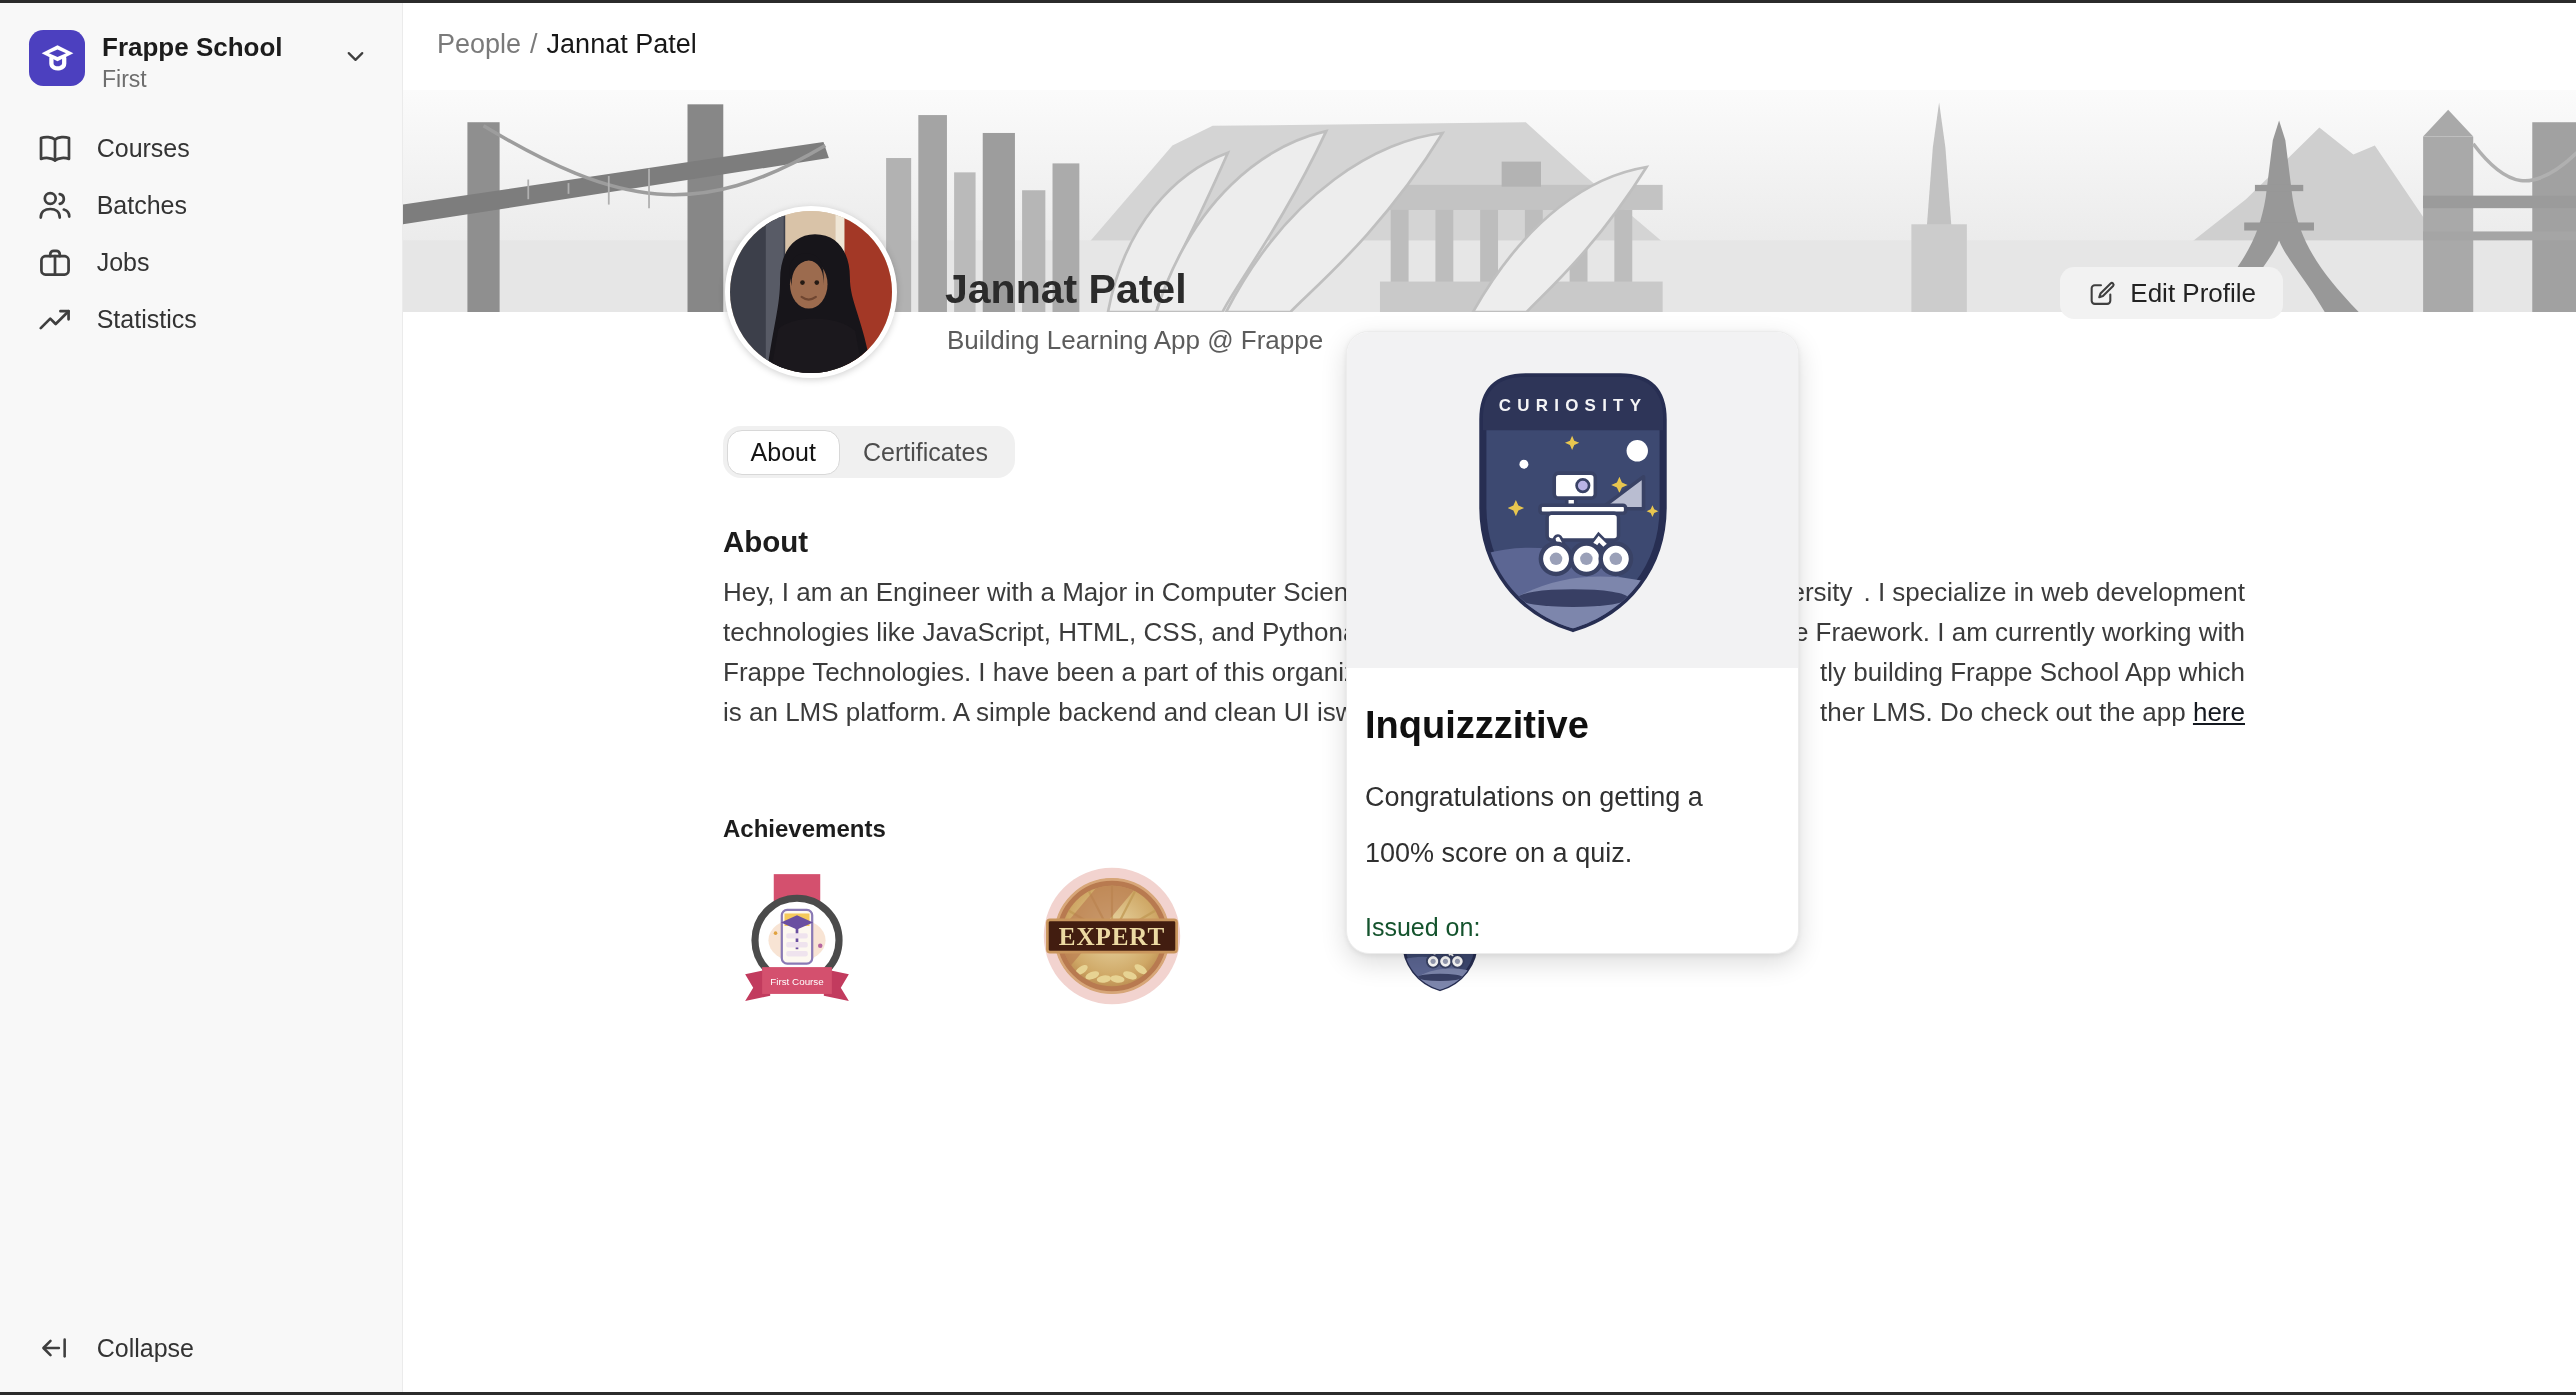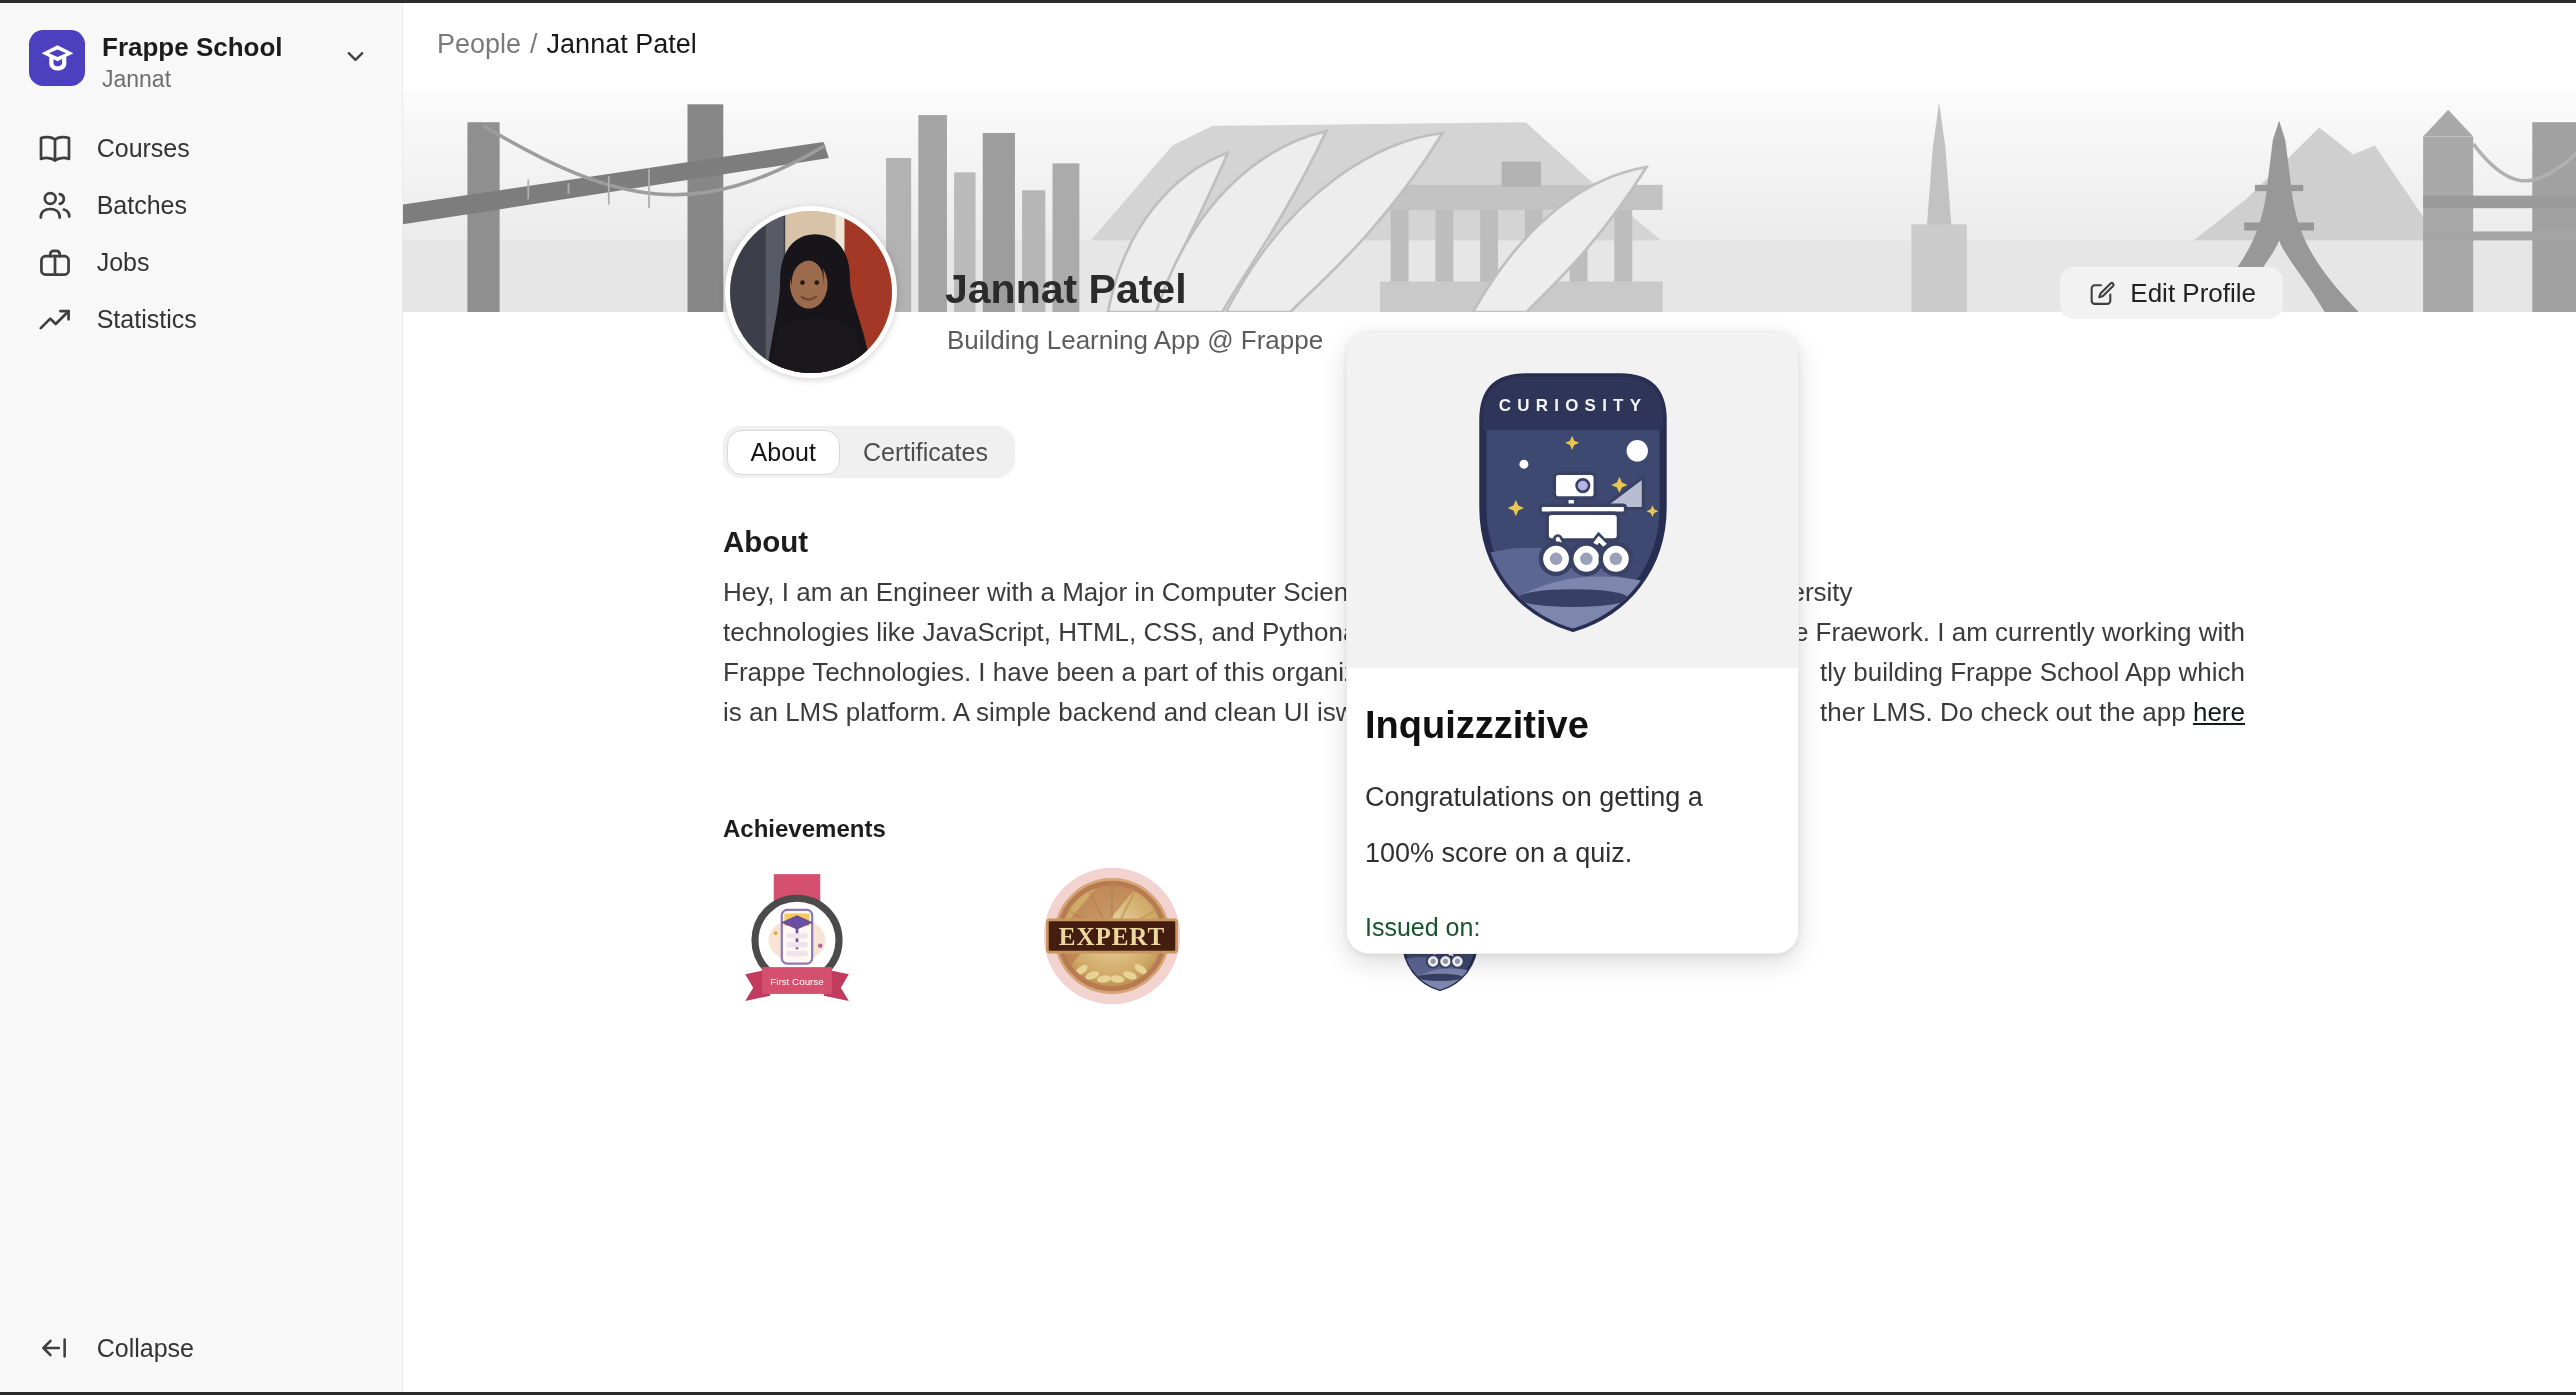--- a/index.html
+++ b/index.html
@@ -148,21 +148,21 @@
   <aside class="sidebar">
     <div class="sidebar-header">
       <div class="app-logo">
         <svg width="39" height="39" viewBox="0 0 64 64">
           <path d="M22,33 v9 c0,6 7,9 14,7.5 c5-1.2 7-4 7-7.5 v-9" fill="none" stroke="#ffffff" stroke-width="7" stroke-linecap="round"></path>
           <polygon points="32,12 58,25 32,38 6,25" fill="#ffffff"></polygon>
           <polygon points="32,19 46,25 32,31 18,25" fill="#4c40bf"></polygon>
         </svg>
       </div>
       <div class="app-title">Frappe School</div>
-      <div class="app-subtitle">Jannat</div>
+      <div class="app-subtitle">First</div>
       <svg class="org-chevron" width="27" height="27" viewBox="0 0 24 24">
         <path d="M6 9 L12 15 L18 9" class="icon-stroke" stroke-width="2.4"></path>
       </svg>
     </div>
 
     <nav class="nav">
       <div class="nav-item">
         <span class="nav-icon">
           <svg width="38" height="38" viewBox="0 0 28 28">
               <path class="icon-stroke" d="M14 7c-2.6-2.1-7.2-2.2-10.3-1.1v15.4c3.1-1.1 7.7-1 10.3 1.1 2.6-2.1 7.2-2.2 10.3-1.1V5.9C21.2 4.8 16.6 4.9 14 7z"></path>
@@ -329,20 +329,21 @@
         <span>Certificates</span>
       </div>
     </div>
 
     <h2 class="about-heading">About</h2>
 
     <div class="about-paragraph">
       <div class="p-line">
         <span class="p-left">Hey, I am an Engineer with a Major in Computer Scien</span>
         <span class="p-mid">ce and Engineering from Mumbai University</span>
+        <span class="p-right">. I specialize in web development</span>
       </div>
       <div class="p-line">
         <span class="p-left">technologies like JavaScript, HTML, CSS, and Python</span>
         <span class="p-mid"> and have built many apps on the Frappe Fram</span>
         <span class="p-right">ework. I am currently working with</span>
       </div>
       <div class="p-line">
         <span class="p-left">Frappe Technologies. I have been a part of this organ</span>
         <span class="p-mid">ization for a few years and am curren</span>
         <span class="p-right">tly building Frappe School App which</span>

